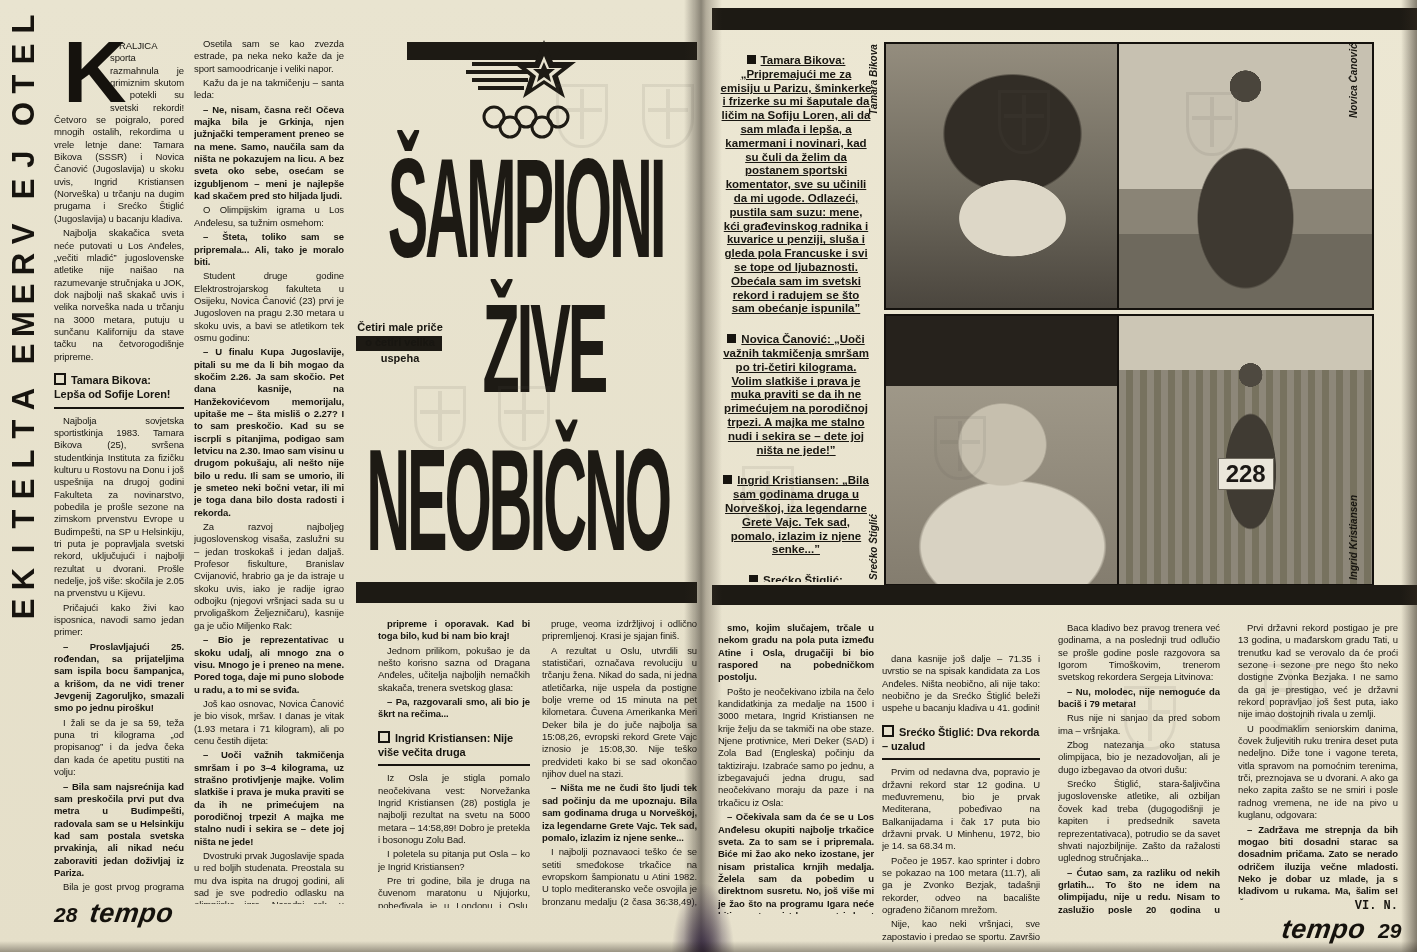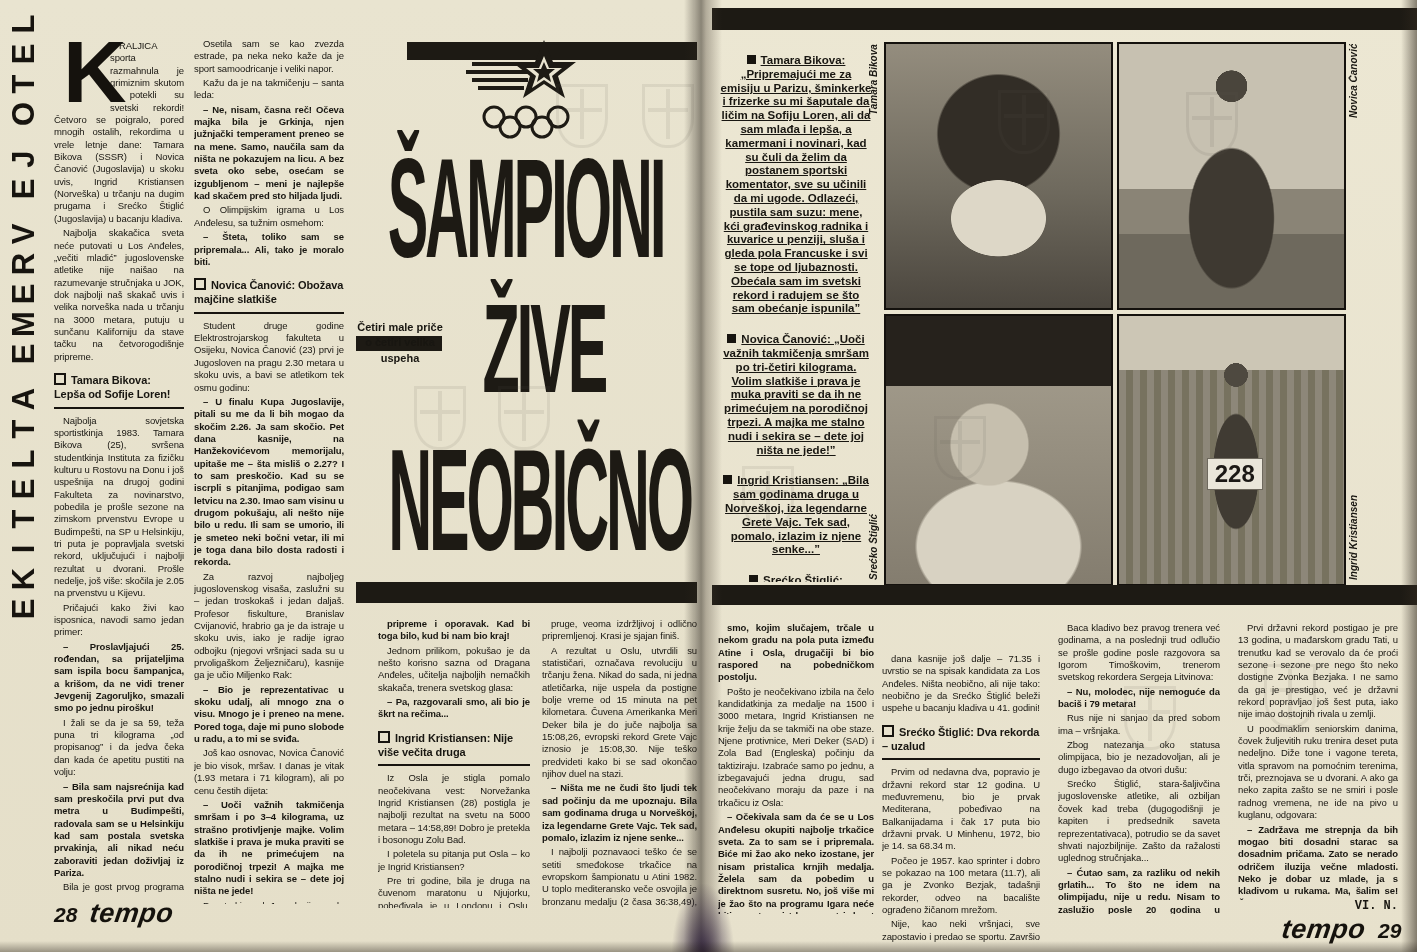--- a/index.html
+++ b/index.html
@@ -26,21 +26,21 @@
   .bar{background:#1d1a14;}
   .hl{overflow:visible;}
   .hl .in{display:block;font-weight:bold;font-size:78px;line-height:78px;letter-spacing:-4px;color:#1d1a14;
           transform-origin:left top;text-align:center;white-space:nowrap;}
   .standfirst{font-weight:bold;font-size:11px;line-height:1.4;text-align:center;}
   
   .qcol{position:absolute;overflow:hidden;}
   .quote{margin:0 0 17px;text-align:center;font-weight:bold;font-size:11.5px;line-height:1.2;text-decoration:underline;}
   .qbul{display:inline-block;width:9px;height:9px;background:#17140f;margin-right:5px;}
   
-  .photo{position:absolute;border:2px solid #14110d;}
+  .photo{position:absolute;border:2px solid #14110d;padding-left:28px;}
   .vcap{position:absolute;width:14px;font-style:italic;font-weight:bold;font-size:10px;
         writing-mode:vertical-rl;transform:rotate(180deg);white-space:nowrap;overflow:hidden;}
   .cap-top{text-align:right;}
   .cap-bot{text-align:left;}
   .bib{position:absolute;left:39%;top:53%;background:#eae6da;color:#1b1815;font-weight:bold;font-size:24px;
        padding:1px 7px;border:1px solid #6e695e;}
   
   .tempo{display:inline-block;font-style:italic;font-weight:bold;font-size:27px;letter-spacing:.5px;
          transform:skewX(-8deg);color:#15120d;}
   .pgnum{font-style:italic;font-weight:bold;font-size:21px;color:#15120d;}
@@ -107,21 +107,20 @@
   </div>
 
   <div class="col" style="left:194px;top:38px;width:150px;height:866px;">
     <div>
         <p>Osetila sam se kao zvezda estrade, pa neka neko kaže da je sport samoodricanje i veliki napor.</p>
         <p>Kažu da je na takmičenju – santa leda:</p>
         <p class="b">– Ne, nisam, časna reč! Očeva majka bila je Grkinja, njen južnjački temperament preneo se na mene. Samo, naučila sam da ništa ne pokazujem na licu. A bez sveta oko sebe, osećam se izgubljenom – meni je najlepše kad skačem pred sto hiljada ljudi.</p>
         <p>O Olimpijskim igrama u Los Anđelesu, sa tužnim osmehom:</p>
         <p class="b">– Šteta, toliko sam se pripremala... Ali, tako je moralo biti.</p>
       </div>
-    <div class="subhead"><span class="boxicon"></span><span>Novica Čanović: Obožava majčine slatkiše</span></div>
     <div>
         <p>Student druge godine Elektrostrojarskog fakulteta u Osijeku, Novica Čanović (23) prvi je Jugosloven na pragu 2.30 metara u skoku uvis, a bavi se atletikom tek osmu godinu:</p>
         <p class="b">– U finalu Kupa Jugoslavije, pitali su me da li bih mogao da skočim 2.26. Ja sam skočio. Pet dana kasnije, na Hanžekovićevom memorijalu, upitaše me – šta misliš o 2.27? I to sam preskočio. Kad su se iscrpli s pitanjima, podigao sam letvicu na 2.30. Imao sam visinu u drugom pokušaju, ali nešto nije bilo u redu. Ili sam se umorio, ili je smeteo neki bočni vetar, ili mi je toga dana bilo dosta radosti i rekorda.</p>
         <p>Za razvoj najboljeg jugoslovenskog visaša, zaslužni su – jedan troskokaš i jedan daljaš. Profesor fiskulture, Branislav Cvijanović, hrabrio ga je da istraje u skoku uvis, iako je radije igrao odbojku (njegovi vršnjaci sada su u prvoligaškom Željezničaru), kasnije ga je učio Miljenko Rak:</p>
         <p class="b">– Bio je reprezentativac u skoku udalj, ali mnogo zna o visu. Mnogo je i preneo na mene. Pored toga, daje mi puno slobode u radu, a to mi se sviđa.</p>
         <p>Još kao osnovac, Novica Čanović je bio visok, mršav. I danas je vitak (1.93 metara i 71 kilogram), ali po cenu čestih dijeta:</p>
         <p class="b">– Uoči važnih takmičenja smršam i po 3–4 kilograma, uz strašno protivljenje majke. Volim slatkiše i prava je muka praviti se da ih ne primećujem na porodičnoj trpezi! A majka me stalno nudi i sekira se – dete joj ništa ne jede!</p>
         <p>Dvostruki prvak Jugoslavije spada u red boljih studenata. Preostala su mu dva ispita na drugoj godini, ali sad je sve podredio odlasku na olimpijske igre. Naredni rok, u septembru, neće propustiti.</p>
       </div>
   </div>
@@ -156,21 +155,21 @@
     <span class="in" style="width:440px;transform:scale(0.78,1.8);">ŠAMPIONI</span>
   </div>
 
   <div class="abs bar" style="left:356px;top:336px;width:86px;height:15px;"></div>
   <div class="abs hl" style="left:444px;top:285px;width:200px;height:130px;">
     <span class="in" style="width:256px;transform:scale(0.78,1.62);">ŽIVE</span>
   </div>
 
   <div class="abs standfirst" style="left:356px;top:320px;width:88px;">Četiri male priče o četiri velika uspeha</div>
 
-  <div class="abs hl" style="left:368px;top:428px;width:344px;height:150px;">
+  <div class="abs hl" style="left:346px;top:428px;width:344px;height:150px;">
     <span class="in" style="width:440px;transform:scale(0.78,1.85);">NEOBIČNO</span>
   </div>
 
   <div class="abs bar" style="left:356px;top:582px;width:341px;height:21px;"></div>
 
   <div class="col" style="left:378px;top:618px;width:152px;height:290px;">
     <div>
         <p class="b">pripreme i oporavak. Kad bi toga bilo, kud bi nam bio kraj!</p>
         <p>Jednom prilikom, pokušao je da nešto korisno sazna od Dragana Anđeles, učitelja najboljih nemačkih skakača, trenera svetskog glasa:</p>
         <p class="b">– Pa, razgovarali smo, ali bio je škrt na rečima...</p>

